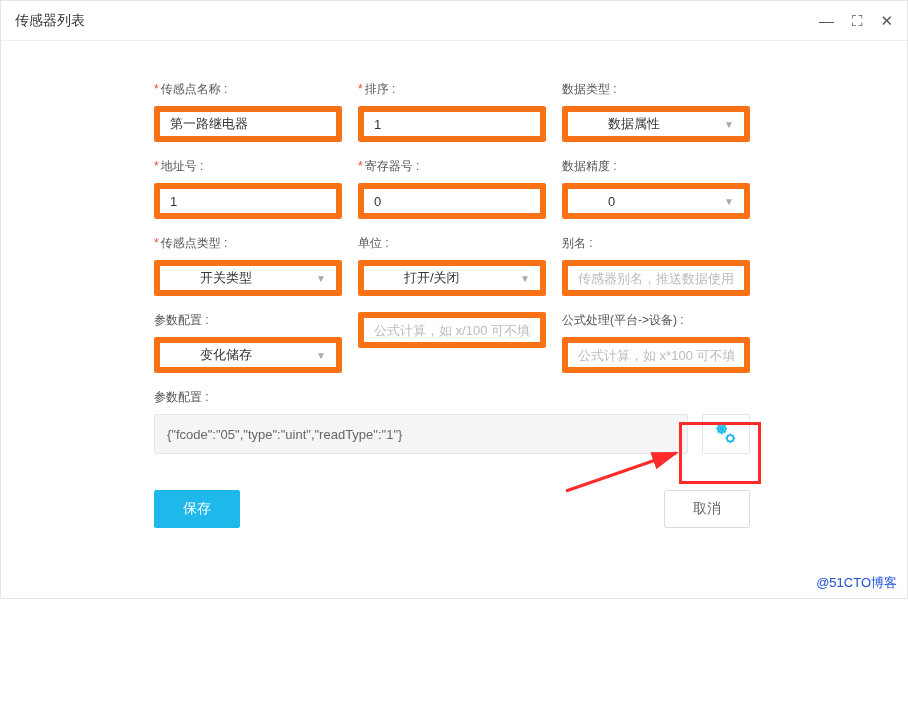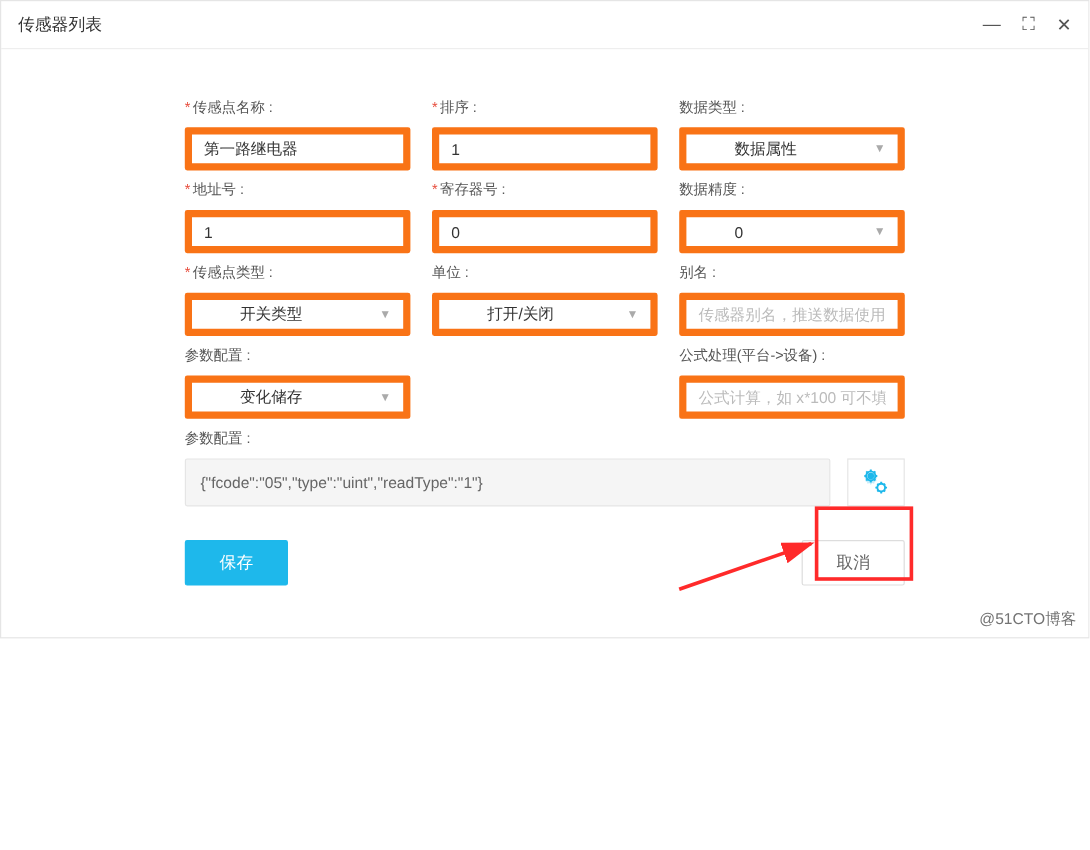--- a/index.html
+++ b/index.html
@@ -6,27 +6,27 @@
   body {
     font-family: "Microsoft YaHei", "PingFang SC", Arial, sans-serif;
     font-size: 13px;
     color: #333;
     background: #fff;
     width: 908px;
     height: 708px;
     overflow: hidden;
     position: relative;
   }
-  .window { width: 908px; height: 532px; border: 1px solid #e5e5e5; background: #fff; position: relative; }
+  .window { width: 908px; height: 599px; border: 1px solid #e5e5e5; background: #fff; position: relative; }
   .titlebar { height: 40px; display: flex; align-items: center; padding: 0 14px; border-bottom: 1px solid #eee; }
   .titlebar .title { flex: 1; font-size: 14px; color: #333; }
   .titlebar .win-ctrl { display: flex; gap: 18px; align-items: center; }
   .titlebar .win-ctrl span { cursor: pointer; color: #555; font-size: 15px; }
   .form-area { padding: 40px 0 0 0; display: flex; justify-content: center; }
-  .grid { width: 600px; display: grid; grid-template-columns: repeat(3, 188px); column-gap: 18px; row-gap: 8px; }
+  .grid { width: 600px; display: grid; grid-template-columns: repeat(3, 188px); column-gap: 18px; row-gap: 8px; gap: 16px; }
   .field { display: flex; flex-direction: column; }
   .label { font-size: 12px; color: #555; margin-bottom: 8px; }
   .label .req { color: #e74c3c; margin-right: 2px; }
   .input, .select {
     height: 36px; border: 6px solid #f97316; border-radius: 2px; padding: 0 10px;
     font-size: 13px; color: #333; background: #fff; outline: none; width: 100%;
     display: flex; align-items: center; position: relative;
   }
   .input::placeholder { color: #bbb; }
   .select { justify-content: space-between; cursor: pointer; padding-left: 40px; }
@@ -47,21 +47,21 @@
     position: absolute; border: 3px solid #ff2a2a; pointer-events: none;
     left: 678px; top: 421px; width: 82px; height: 62px;
   }
   .arrow {
     position: absolute; left: 560px; top: 440px; pointer-events: none;
   }
   .actions { grid-column: 1 / -1; display: flex; justify-content: space-between; gap: 16px; margin-top: 20px; }
   .btn { width: 86px; height: 38px; border-radius: 2px; font-size: 14px; display: flex; align-items: center; justify-content: center; cursor: pointer; }
   .btn-primary { background: #1eb8eb; color: #fff; border: 1px solid #1eb8eb; }
   .btn-default { background: #fff; color: #666; border: 1px solid #ddd; }
-  .watermark { position: absolute; right: 10px; bottom: 6px; color: #737373; font-size: 13px; }
+  .watermark { position: absolute; right: 10px; bottom: 6px; color: #1d4ed8; font-size: 13px; }
 </style>
 </head>
 <body>
 
 <div class="window">
 
   <div class="titlebar">
     <div class="title">传感器列表</div>
     <div class="win-ctrl">
       <span>—</span>
@@ -125,20 +125,21 @@
       </div>
 
       <div class="field">
         <div class="label"><span>参数配置</span> :</div>
         <div class="select">
           <span class="val">变化储存</span>
           <span class="caret">▼</span>
         </div>
       </div>
       <div class="field">
+        <input class="input" placeholder="公式计算，如 x/100 可不填" style="">
       </div>
       <div class="field">
         <div class="label"><span>公式处理(平台-&gt;设备)</span> :</div>
         <input class="input" placeholder="公式计算，如 x*100 可不填" style="">
       </div>
 
       <div class="field row-span">
         <div class="label"><span>参数配置</span> :</div>
         <div class="param-row">
           <div class="readonly-box">{"fcode":"05","type":"uint","readType":"1"}</div>

